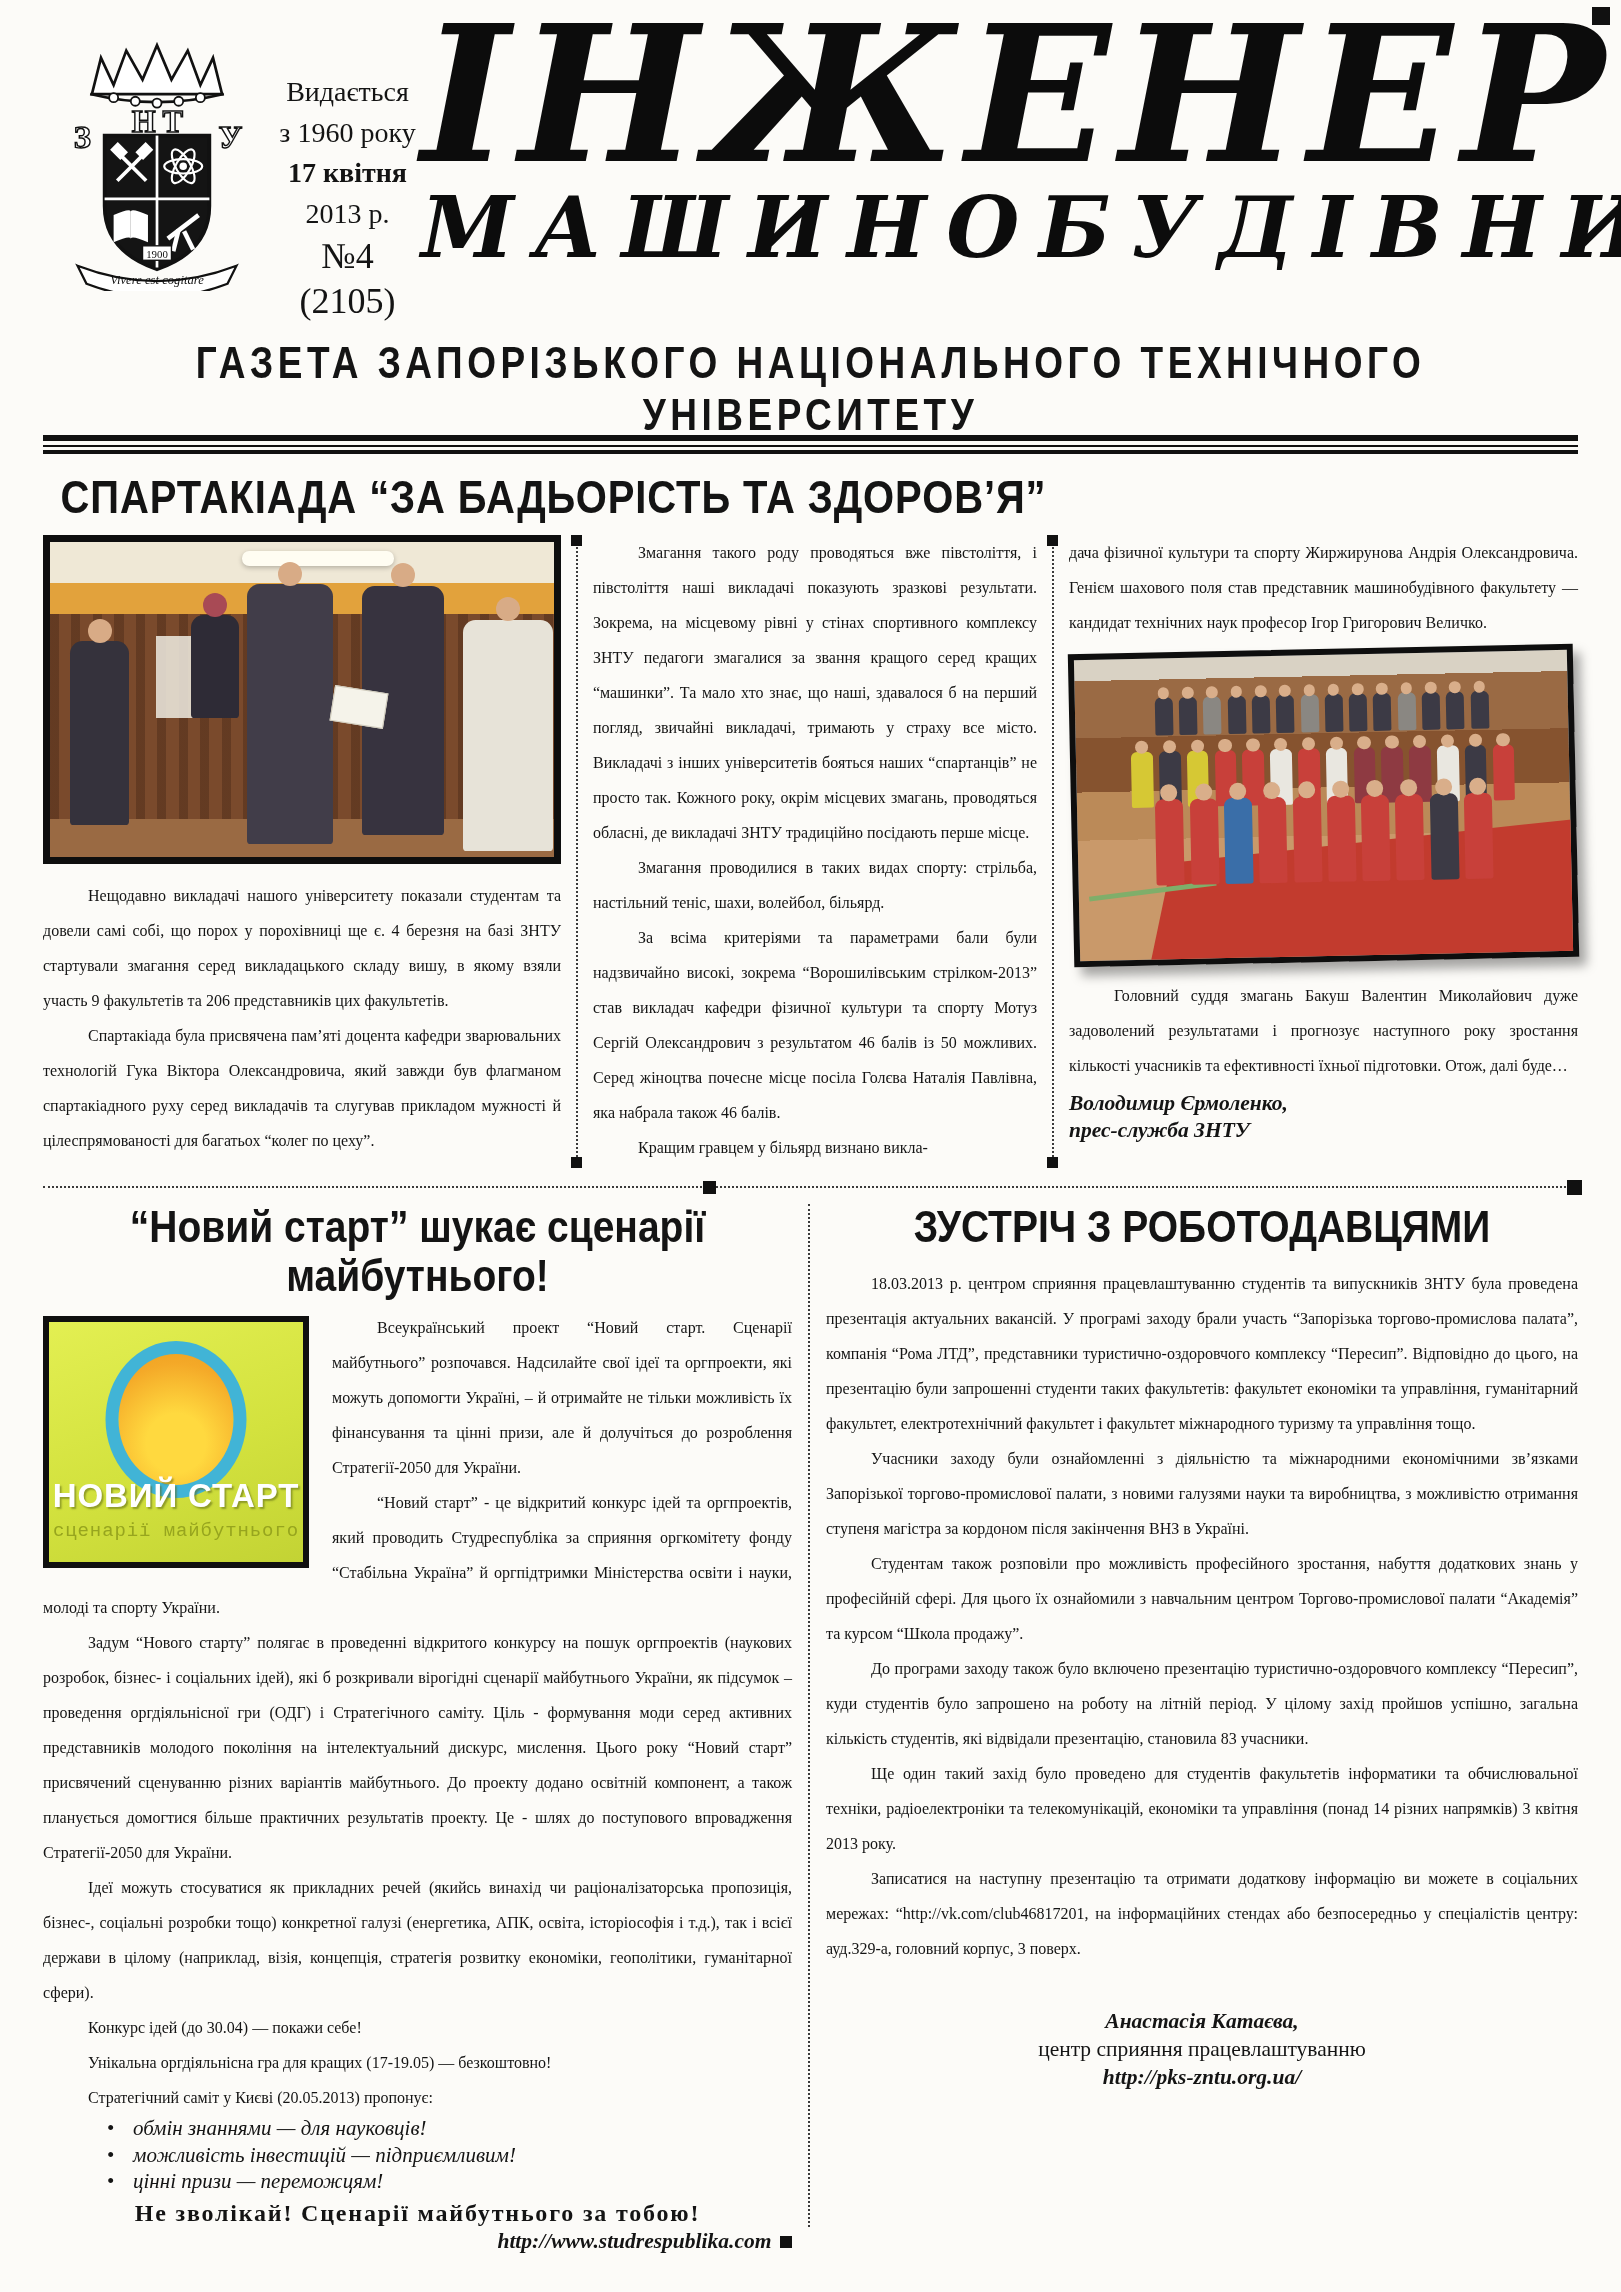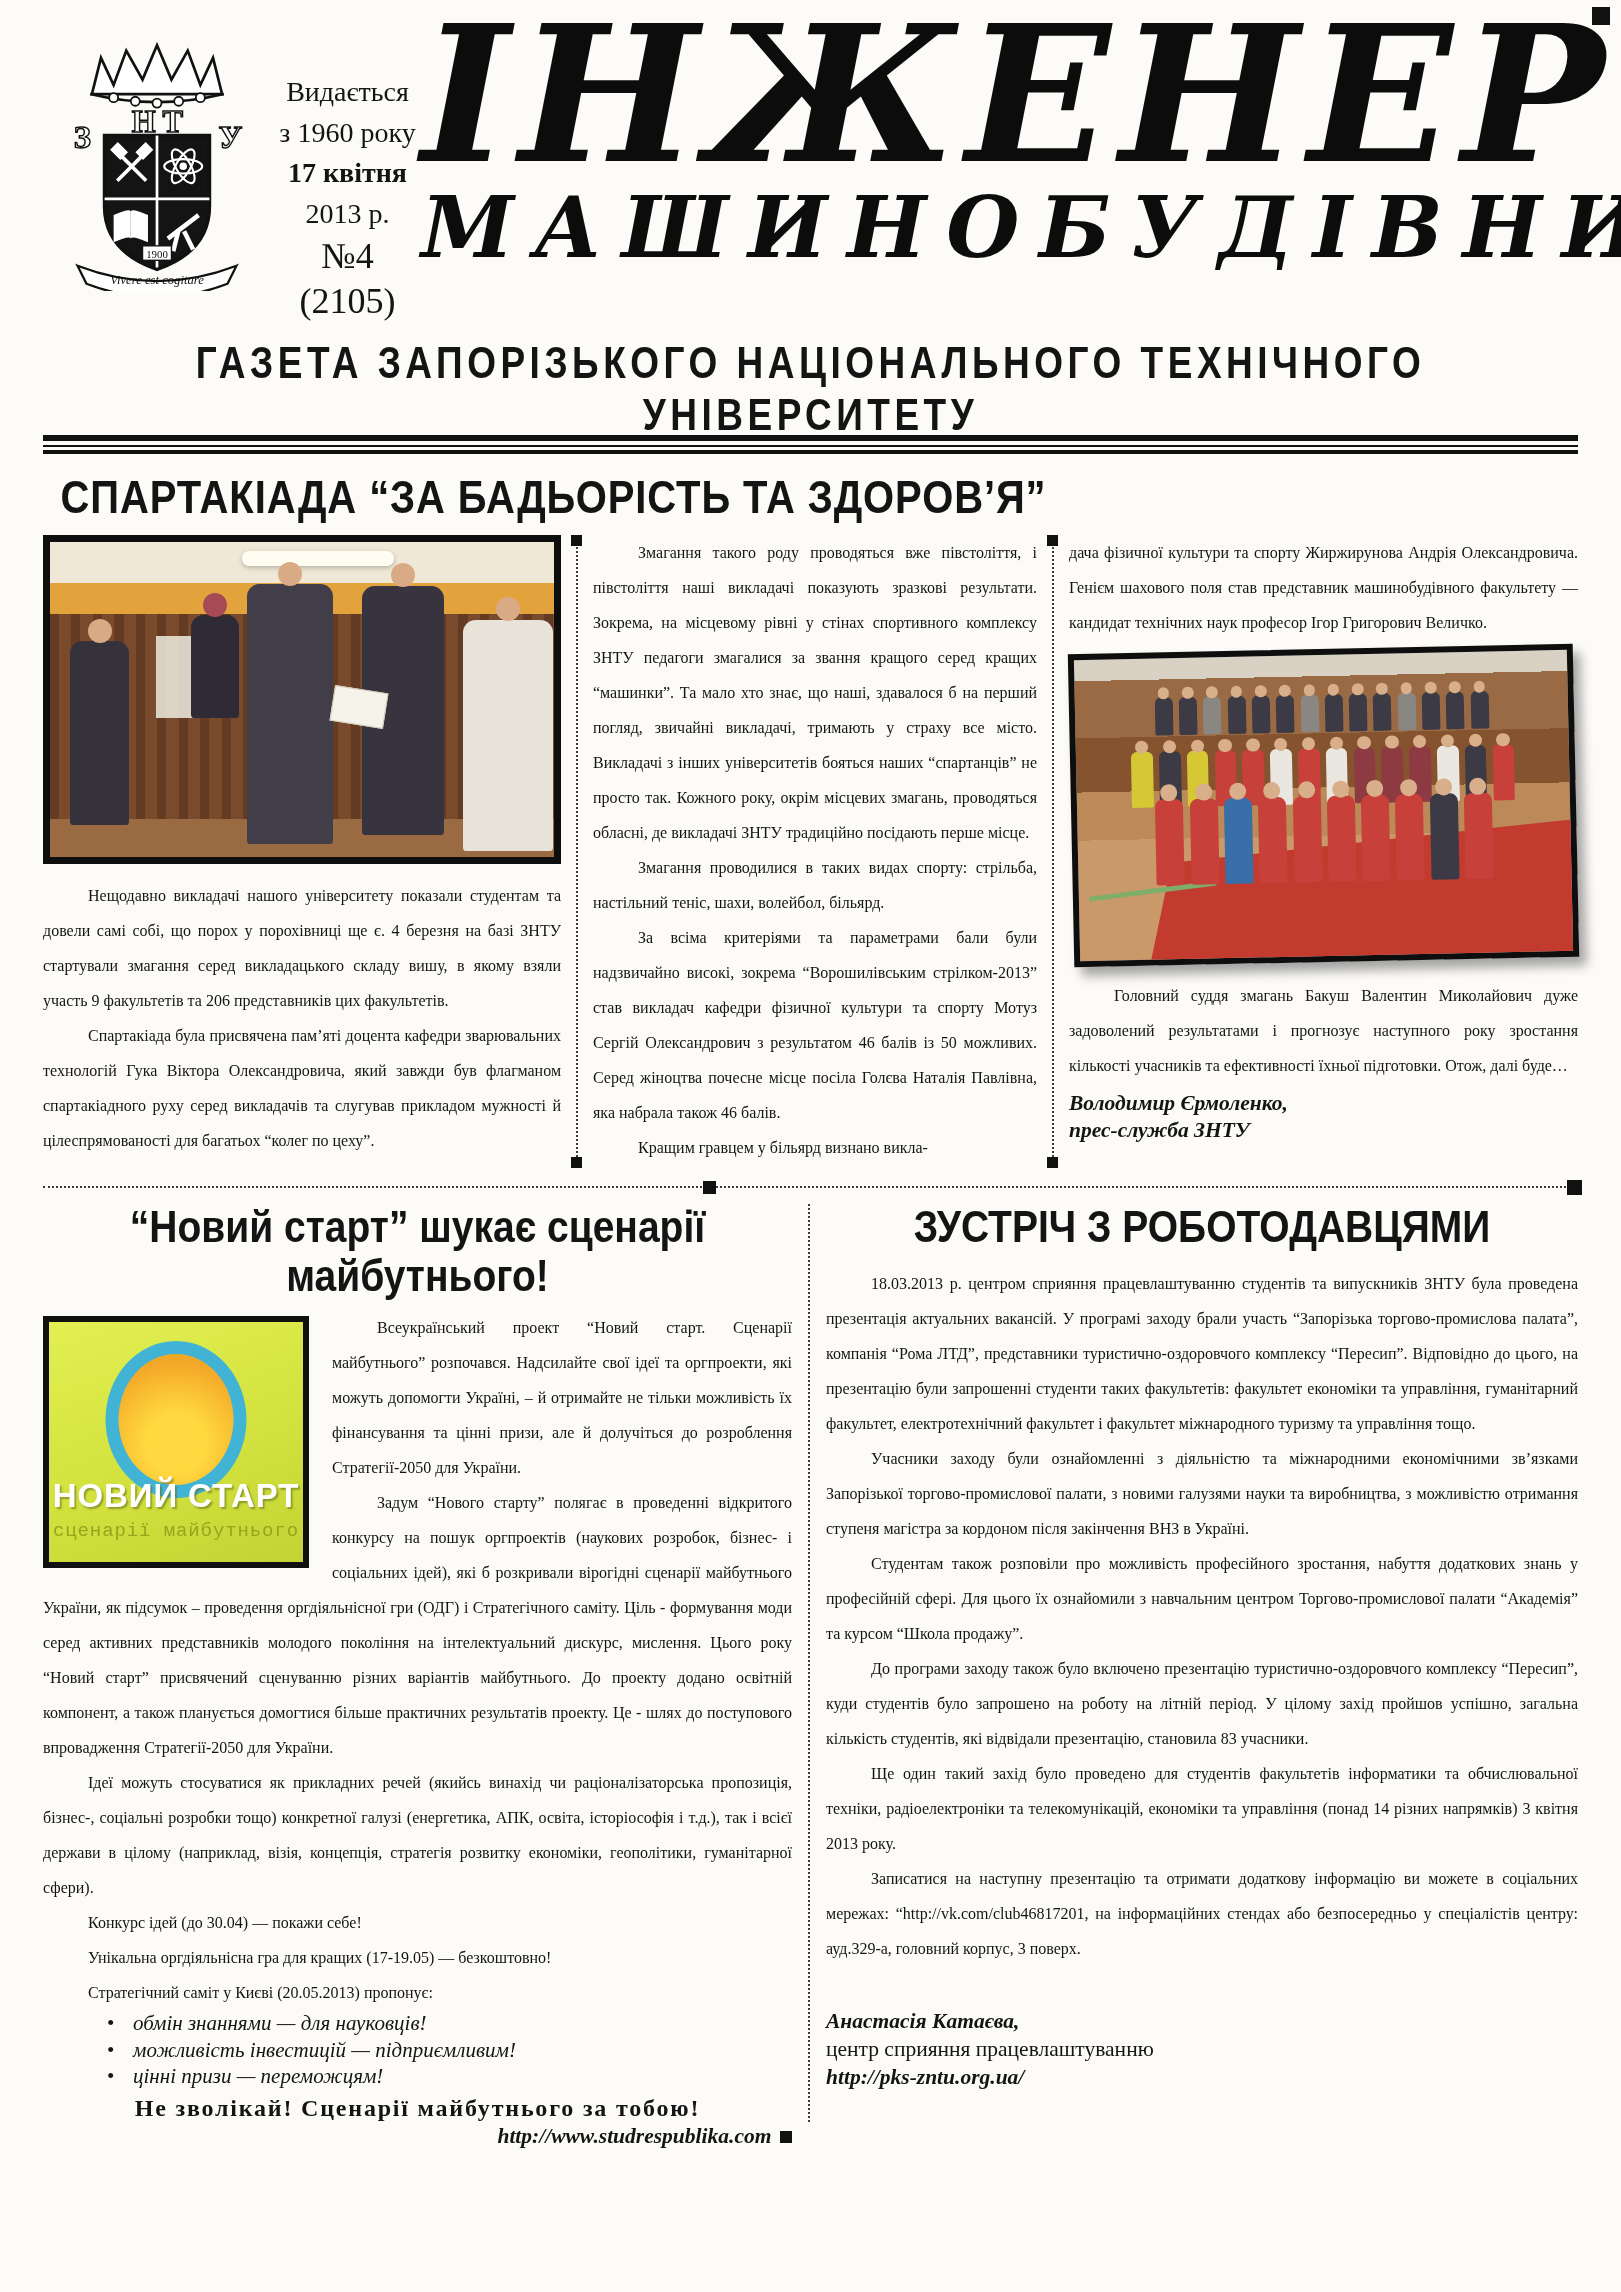--- a/index.html
+++ b/index.html
@@ -101,21 +101,21 @@
   .ns-title{position:absolute;left:0;right:0;bottom:47px;color:#fff;font-family:"Liberation Sans", sans-serif;
             font-weight:bold;font-size:33px;letter-spacing:0.9px;text-shadow:1.8px 1.8px 1.8px rgba(90,100,20,.55);}
   .ns-sub{position:absolute;left:0;right:0;bottom:19.7px;color:#97a51e;font-family:Liberation Mono, monospace;
           font-size:19px;letter-spacing:0.9px;}
   ul.bullets{list-style:none;margin:0;padding:0;}
   ul.bullets li{font-size:21px;line-height:26.4px;font-style:italic;position:relative;padding-left:90px;text-align:left;}
   ul.bullets li::before{content:"•";position:absolute;left:64px;font-style:normal;}
   .closing{margin:5.4px 0 1.8px;text-align:center;font-weight:bold;font-size:24px;letter-spacing:1.8px;}
   .urlline{text-align:right;font-weight:bold;font-style:italic;font-size:21.5px;margin-top:1.8px;}
   .urlline .sq{margin-left:9px;vertical-align:baseline;}
-  .sigblock{margin-top:41px;text-align:left;font-size:21.5px;line-height:28px;}
+  .sigblock{margin-top:41px;text-align:center;font-size:21.5px;line-height:28px;}
   .sigblock .nm{font-weight:bold;font-style:italic;}
   .sigblock .rl{font-style:normal;}
   .sigblock .ur{font-weight:bold;font-style:italic;}
 </style>
 </head>
 <body>
 
 <div class="page">
   <div class="corner-sq"></div>
 
@@ -289,20 +289,21 @@
     <div class="bleft">
       <div class="headline2">“Новий старт” шукає сценарії майбутнього!</div>
 
       <div class="ns-logo">
         <div class="ns-ring"></div>
         <div class="ns-title">НОВИЙ СТАРТ</div>
         <div class="ns-sub">сценарії майбутнього</div>
       </div>
 
       <p class="body">Всеукраїнський проект “Новий старт. Сценарії майбутнього” розпочався. Надсилайте свої ідеї та оргпроекти, які можуть допомогти Україні, – й отримайте не тільки можливість їх фінансування та цінні призи, але й долучіться до розроблення Стратегії-2050 для України.</p>
+      <p class="body">“Новий старт” - це відкритий конкурс ідей та оргпроектів, який проводить Студреспубліка за сприяння оргкомітету фонду “Стабільна Україна” й оргпідтримки Міністерства освіти і науки, молоді та спорту України.</p>
       <p class="body">Задум “Нового старту” полягає в проведенні відкритого конкурсу на пошук оргпроектів (наукових розробок, бізнес- і соціальних ідей), які б розкривали вірогідні сценарії майбутнього України, як підсумок – проведення оргдіяльнісної гри (ОДГ) і Стратегічного саміту. Ціль - формування моди серед активних представників молодого покоління на інтелектуальний дискурс, мислення. Цього року “Новий старт” присвячений сценуванню різних варіантів майбутнього. До проекту додано освітній компонент, а також планується домогтися більше практичних результатів проекту. Це - шлях до поступового впровадження Стратегії-2050 для України.</p>
       <p class="body">Ідеї можуть стосуватися як прикладних речей (якийсь винахід чи раціоналізаторська пропозиція, бізнес-, соціальні розробки тощо) конкретної галузі (енергетика, АПК, освіта, історіософія і т.д.), так і всієї держави в цілому (наприклад, візія, концепція, стратегія розвитку економіки, геополітики, гуманітарної сфери).</p>
       <p class="body">Конкурс ідей (до 30.04) — покажи себе!</p>
       <p class="body">Унікальна оргдіяльнісна гра для кращих (17-19.05) — безкоштовно!</p>
       <p class="body">Стратегічний саміт у Києві (20.05.2013) пропонує:</p>
       <ul class="bullets">
         <li>обмін знаннями — для науковців!</li>
         <li>можливість інвестицій — підприємливим!</li>
         <li>цінні призи — переможцям!</li>
       </ul>

